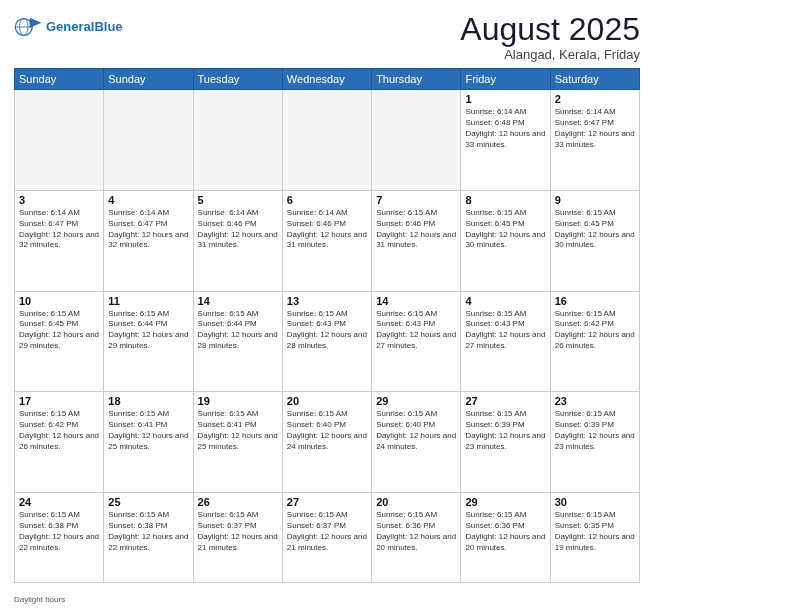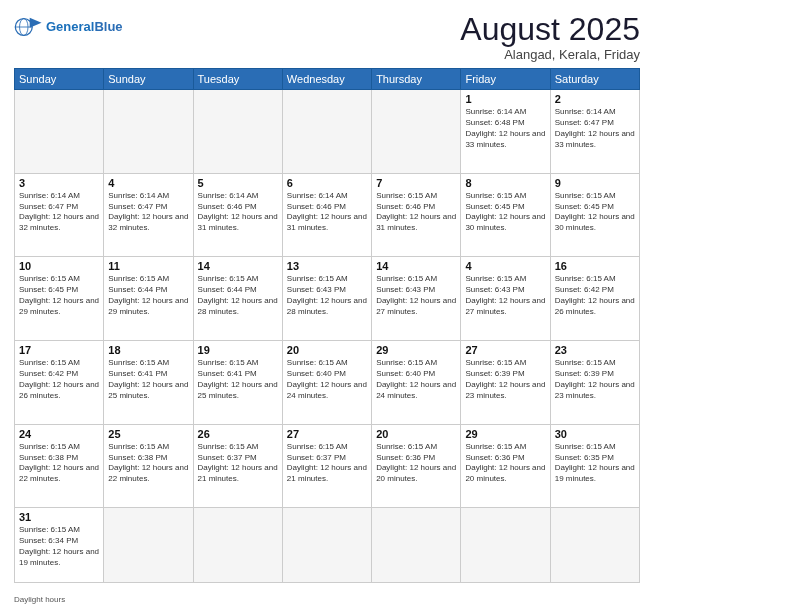--- a/index.html
+++ b/index.html
@@ -361,34 +361,19 @@
 and 20 minutes.</div>
           </td>
           <td>
             <span class="day-number">30</span>
             <div class="day-info">Sunrise: 6:15 AM
 Sunset: 6:35 PM
 Daylight: 12 hours
 and 19 minutes.</div>
           </td>
         </tr>
-        <tr>
-          <td>
-            <span class="day-number">31</span>
-            <div class="day-info">Sunrise: 6:15 AM
-Sunset: 6:34 PM
-Daylight: 12 hours
-and 19 minutes.</div>
-          </td>
-          <td class="empty-cell"></td>
-          <td class="empty-cell"></td>
-          <td class="empty-cell"></td>
-          <td class="empty-cell"></td>
-          <td class="empty-cell"></td>
-          <td class="empty-cell"></td>
-        </tr>
       </tbody>
   </table>
 
   <div class="footer-note">
     <span>Daylight hours</span>
   </div>
 </div>
 
 </body></html>

